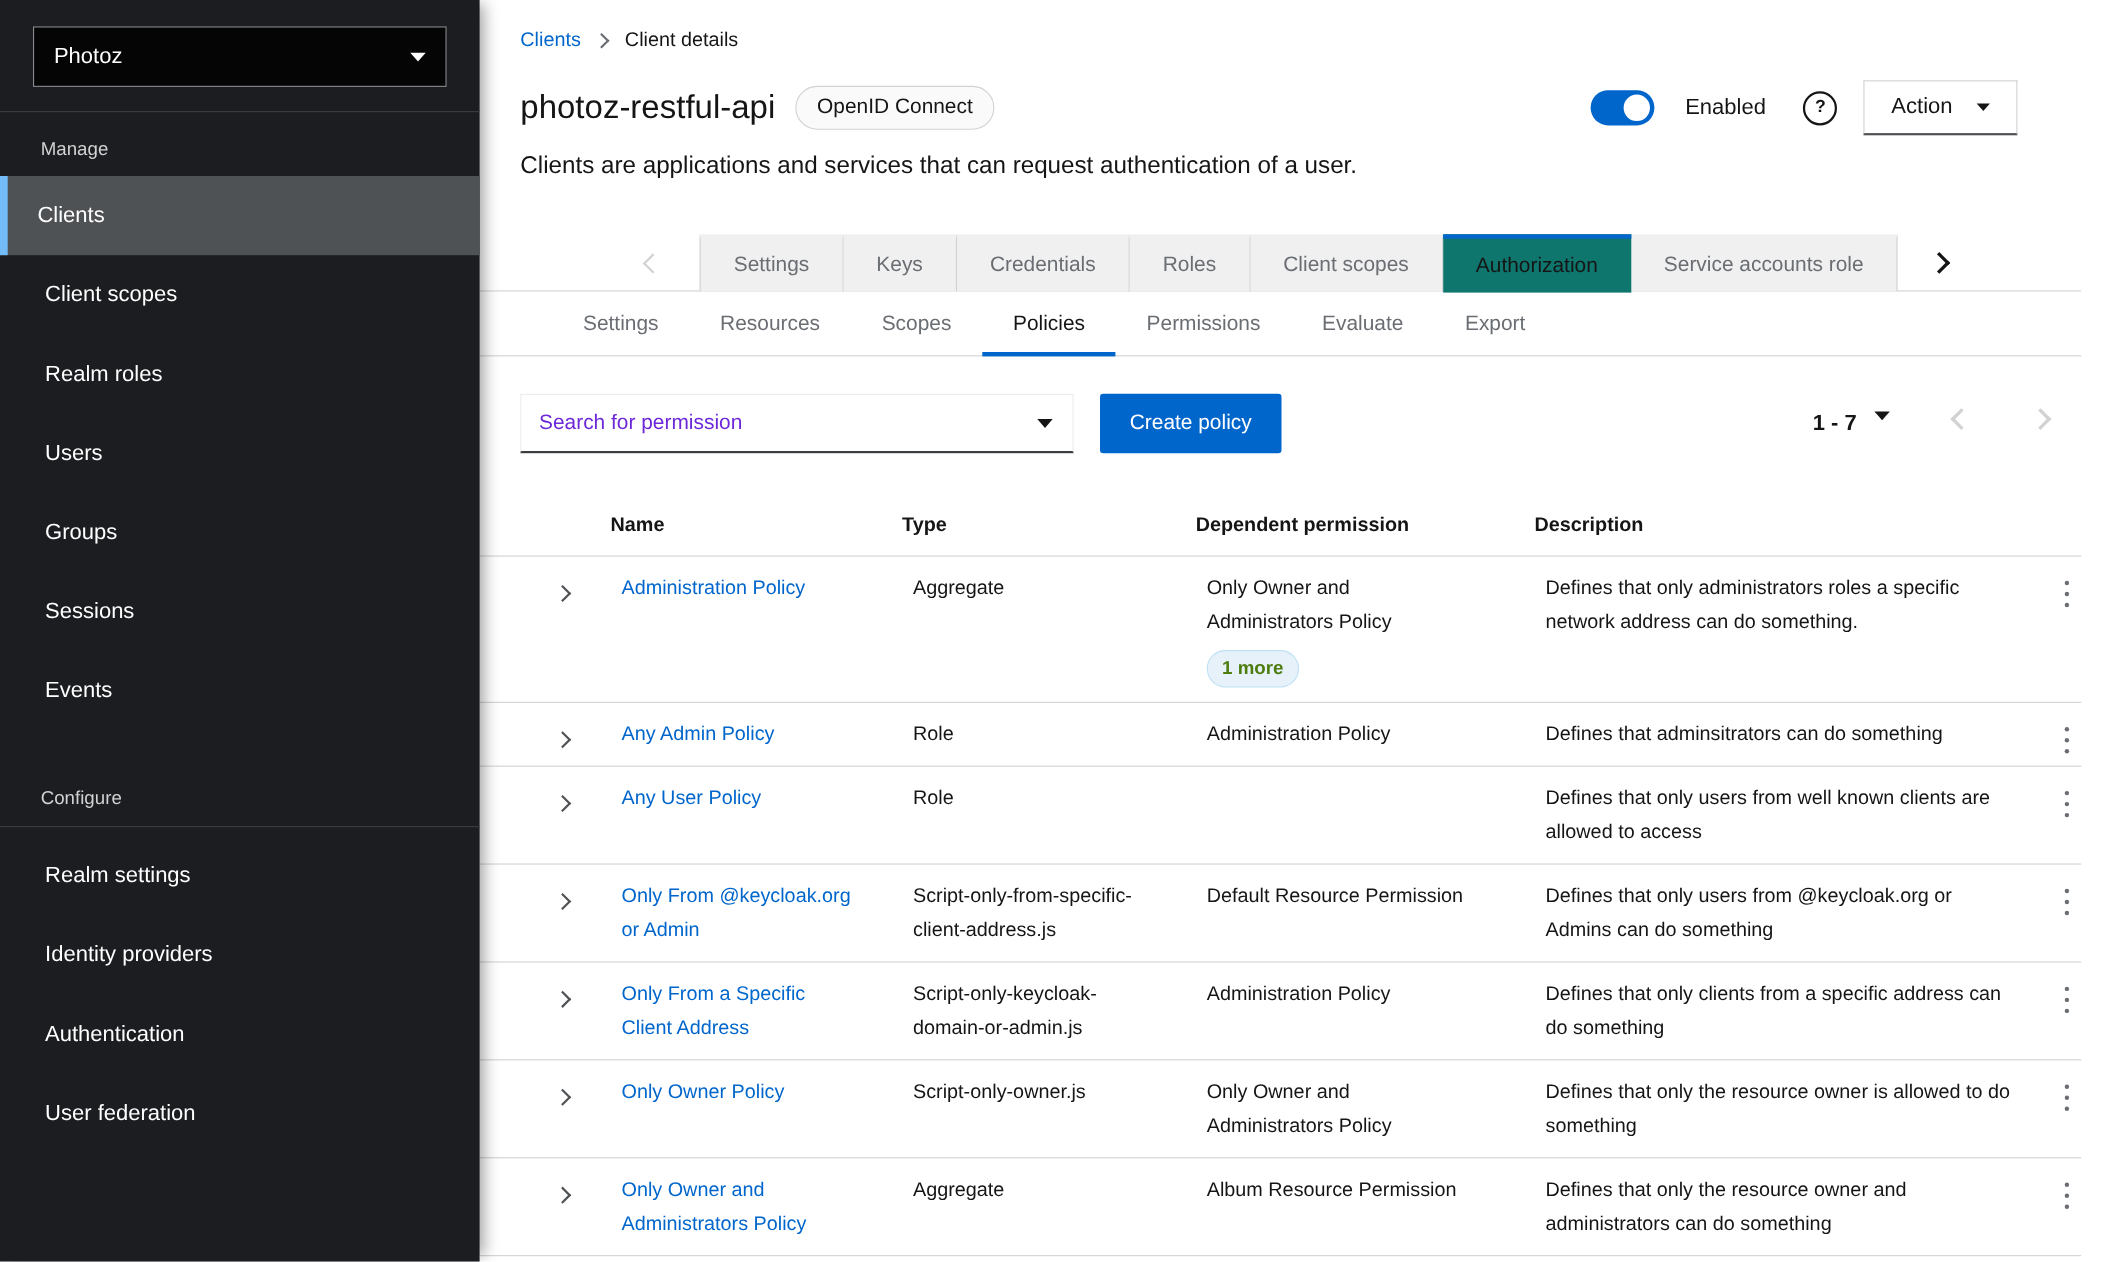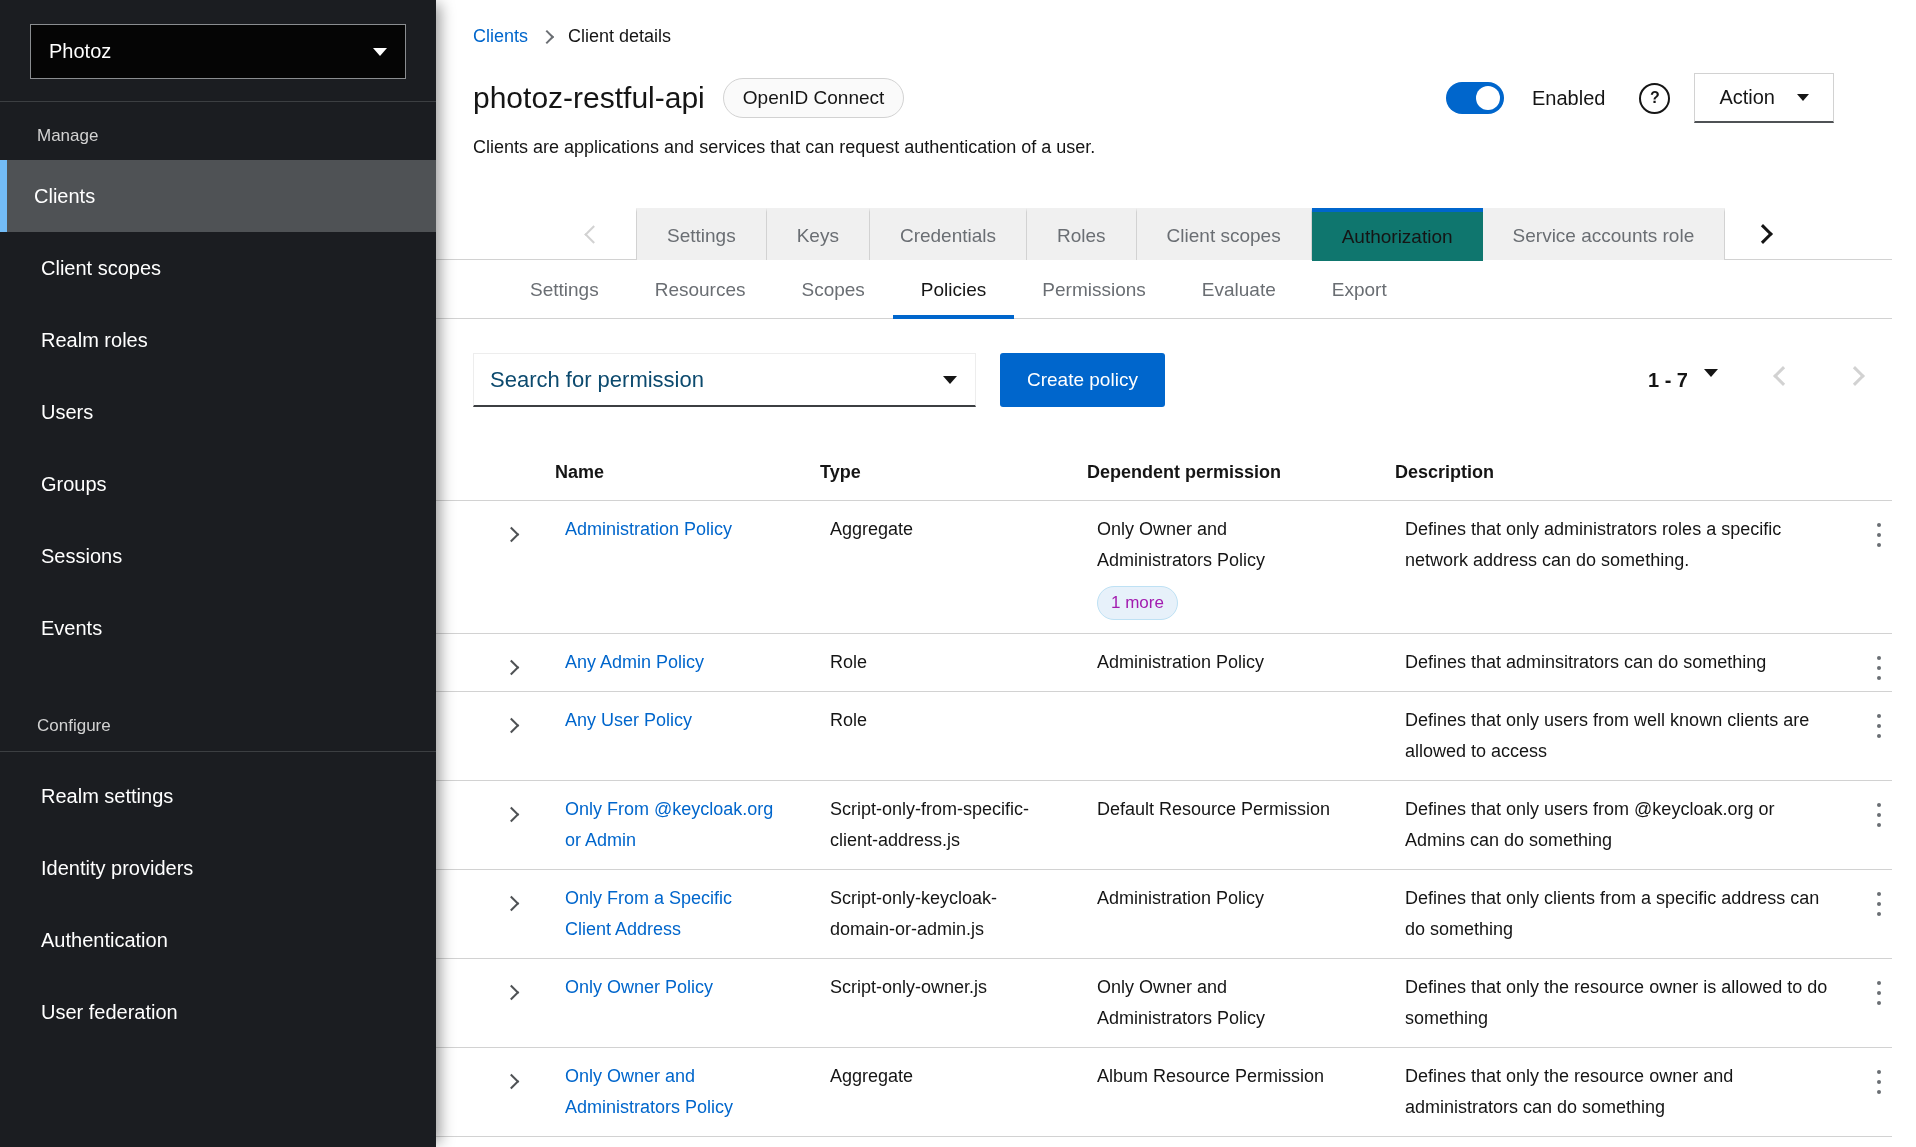--- a/index.html
+++ b/index.html
@@ -30,21 +30,21 @@
   .page-title{font-size:30px;font-weight:400;margin:0;}
   .proto-badge{margin-left:18px;background:#fafafa;border:1px solid #d2d2d2;border-radius:22px;padding:8px 19px;font-size:19px;}
   .head-controls{margin-left:auto;display:flex;align-items:center;}
   .toggle{width:58px;height:32px;border-radius:16px;background:#0066cc;position:relative;cursor:pointer;border:0;}
   .toggle .knob{position:absolute;right:4px;top:4px;width:24px;height:24px;border-radius:50%;background:#fff;}
   .enabled-label{margin-left:28px;font-size:20px;}
   .help-icon{margin-left:34px;width:27px;height:27px;border:2px solid #151515;border-radius:50%;display:flex;align-items:center;justify-content:center;cursor:pointer;background:#fff;}
   .help-icon::after{content:"?";font-size:16px;font-weight:700;color:#151515;}
   .action-btn{margin-left:24px;height:50px;background:#fff;border:1px solid #d2d2d2;border-bottom:2px solid #4f5255;display:flex;align-items:center;padding:0 24px;cursor:pointer;font-size:20px;color:#151515;}
   .action-btn .caret{border-top-color:#151515;margin-left:22px;border-left-width:6px;border-right-width:6px;border-top-width:7px;}
-  .subtitle{margin-top:14px;font-size:18px;}
+  .subtitle{margin-top:14px;font-size:22px;}
 
   
   .tabbar{margin-top:50px;display:flex;height:52px;position:relative;}
   .tabbar::after{content:"";position:absolute;left:0;right:0;bottom:0;height:1px;background:#d2d2d2;}
   .tab-scroll{display:flex;align-items:center;background:#fff;}
   .tab-scroll.left{width:164px;justify-content:flex-end;padding-right:36px;}
   .tab-scroll.right{width:76px;justify-content:center;}
   .chev{display:inline-block;border-style:solid;}
   .chev-l{width:11px;height:11px;border-width:2px 2px 0 0;border-color:#d2d2d2;transform:rotate(-135deg);}
   .chev-rt{width:11px;height:11px;border-width:3px 3px 0 0;border-color:#151515;transform:rotate(45deg);}
@@ -53,21 +53,21 @@
   .tab.active{background:#0f766e;color:#151515;border-top:4px solid #0066cc;border-right:0;height:49px;margin-bottom:-1px;z-index:3;}
 
   
   .subtabs{display:flex;border-bottom:1px solid #d2d2d2;padding-left:66px;}
   .subtab{padding:19px 28px 14px 28px;font-size:19px;color:#6a6e73;border-bottom:4px solid transparent;margin-bottom:-1px;cursor:pointer;}
   .subtab.active{color:#151515;border-bottom-color:#0066cc;}
 
   
   .toolbar{margin-top:34px;padding:0 30px 0 37px;display:flex;align-items:center;}
   .search-select{width:503px;height:54px;box-sizing:border-box;border:1px solid #ededed;border-bottom:2px solid #3c3f42;display:flex;align-items:center;justify-content:space-between;padding:0 18px 0 16px;cursor:pointer;background:#fff;}
-  .search-select span{font-size:22px;color:#0c4a6e;}
+  .search-select span{font-size:19px;color:#6d28d9;}
   .search-select .caret{border-top-color:#151515;}
   .create-btn{margin-left:24px;height:54px;padding:0 27px;background:#0066cc;color:#fff;border:0;border-radius:3px;font-size:19px;cursor:pointer;font-family:inherit;}
   .pagination{margin-left:auto;display:flex;}
   .page-range{font-size:20px;font-weight:700;}
   .pagination .caret{border-top-color:#151515;margin-left:16px;cursor:pointer;}
   .pg-chev{cursor:default;margin-left:58px;}
   .pg-chev .chev{width:11px;height:11px;border-width:3px 3px 0 0;border-color:#d2d2d2;}
   .pg-chev.prev .chev{transform:rotate(-135deg);}
   .pg-chev.next .chev{transform:rotate(45deg);}
 
@@ -81,21 +81,21 @@
   .c-type{padding-right:40px;}
   .c-dep{padding-right:58px;}
   .c-desc{padding-right:24px;}
   .c-kebab{display:flex;justify-content:center;padding:20px 0 0 0;}
   .link{color:#0066cc;text-decoration:none;cursor:pointer;}
   .expander{background:none;border:0;padding:4px;cursor:pointer;}
   .expander .chev{width:9px;height:9px;border-width:2px 2px 0 0;border-color:#4f5255;transform:rotate(45deg);}
   .kebab{background:none;border:0;cursor:pointer;display:flex;flex-direction:column;align-items:center;height:28px;justify-content:space-between;padding:2px 10px;}
   .kebab i{width:4px;height:4px;border-radius:50%;background:#6a6e73;}
   .dep-text{display:block;}
-  .morebadge{display:inline-block;margin-top:10px;background:#e7f1fa;border:1px solid #bee1f4;border-radius:17px;padding:4px 13px;font-size:17px;line-height:24px;color:#a21caf;cursor:pointer;}
+  .morebadge{display:inline-block;margin-top:10px;background:#e7f1fa;border:1px solid #bee1f4;border-radius:17px;padding:4px 13px;font-size:17px;line-height:24px;color:#4d7c0f;cursor:pointer;font-weight:bold;}
 </style>
 </head>
 <body>
 
 <div class="app">
 
   <aside class="sidebar">
     <div class="realm-wrap">
       <div class="realm-select">
         <span>Photoz</span>

